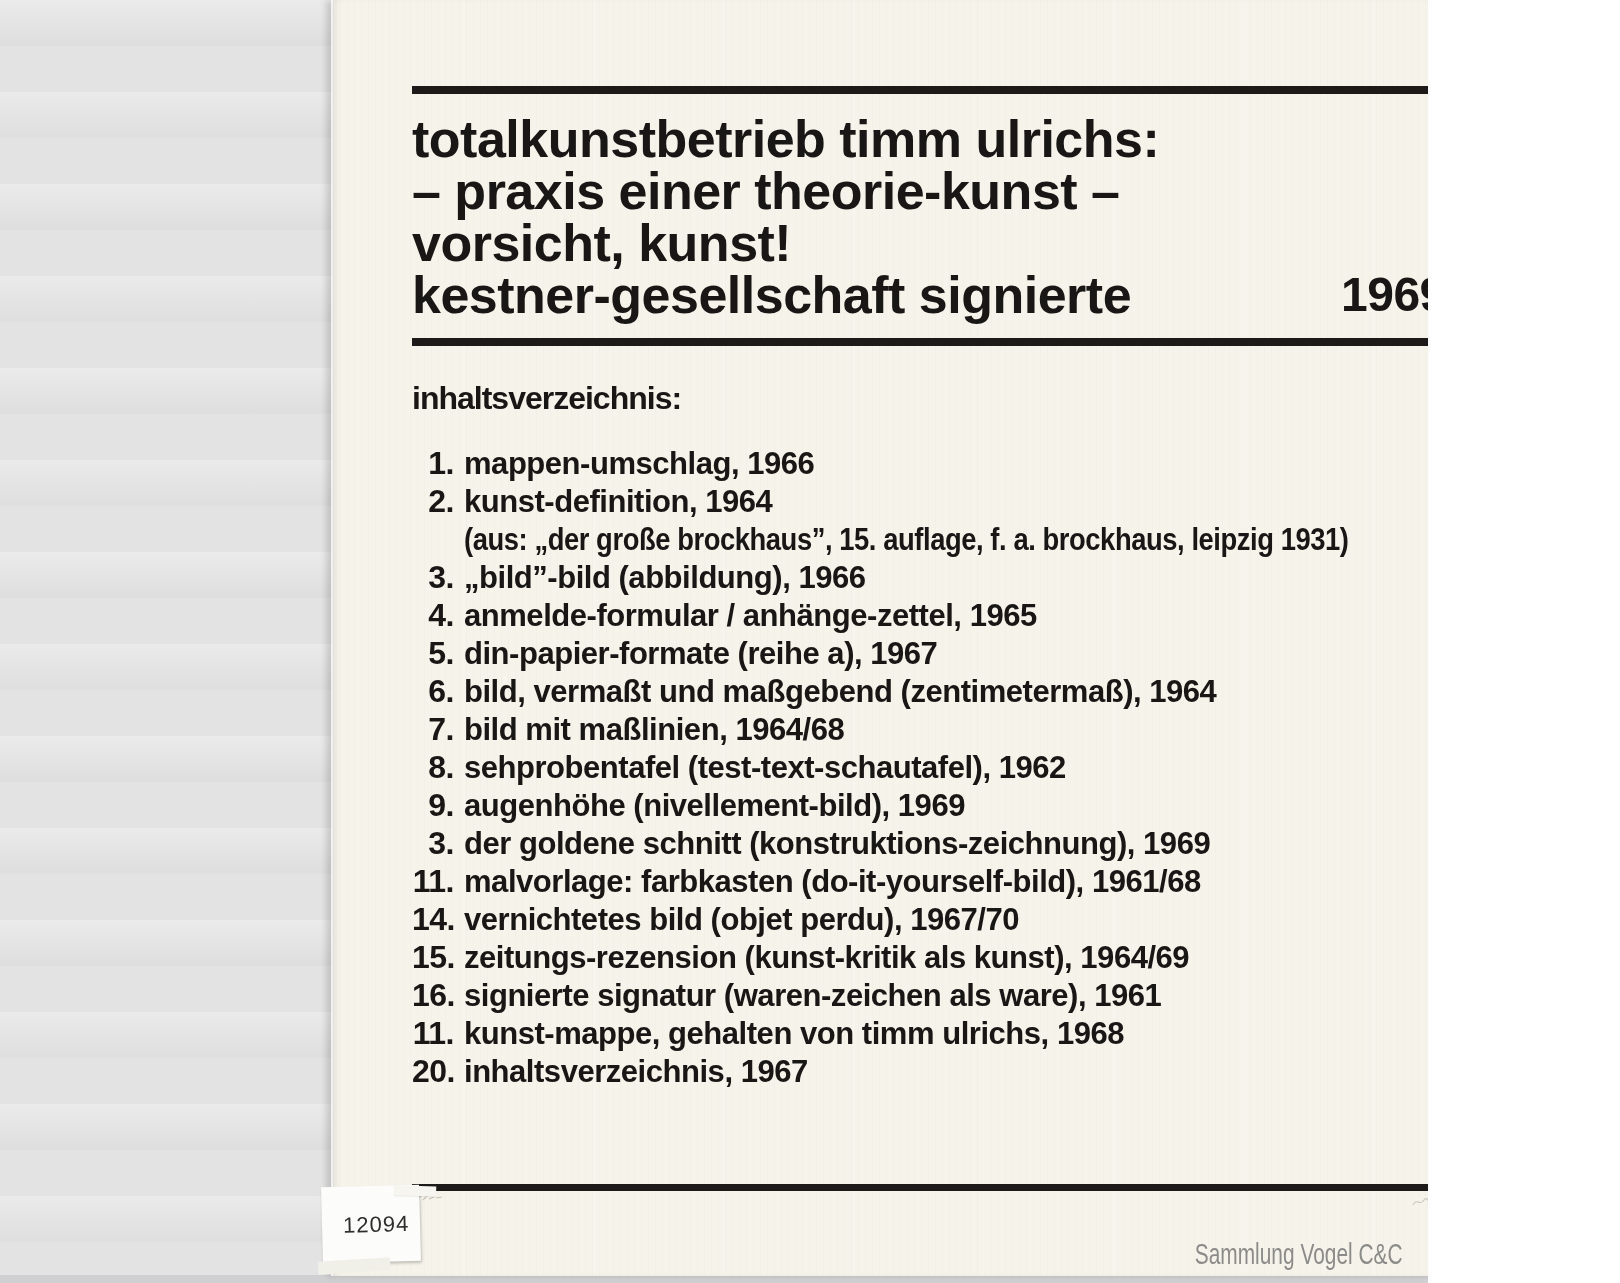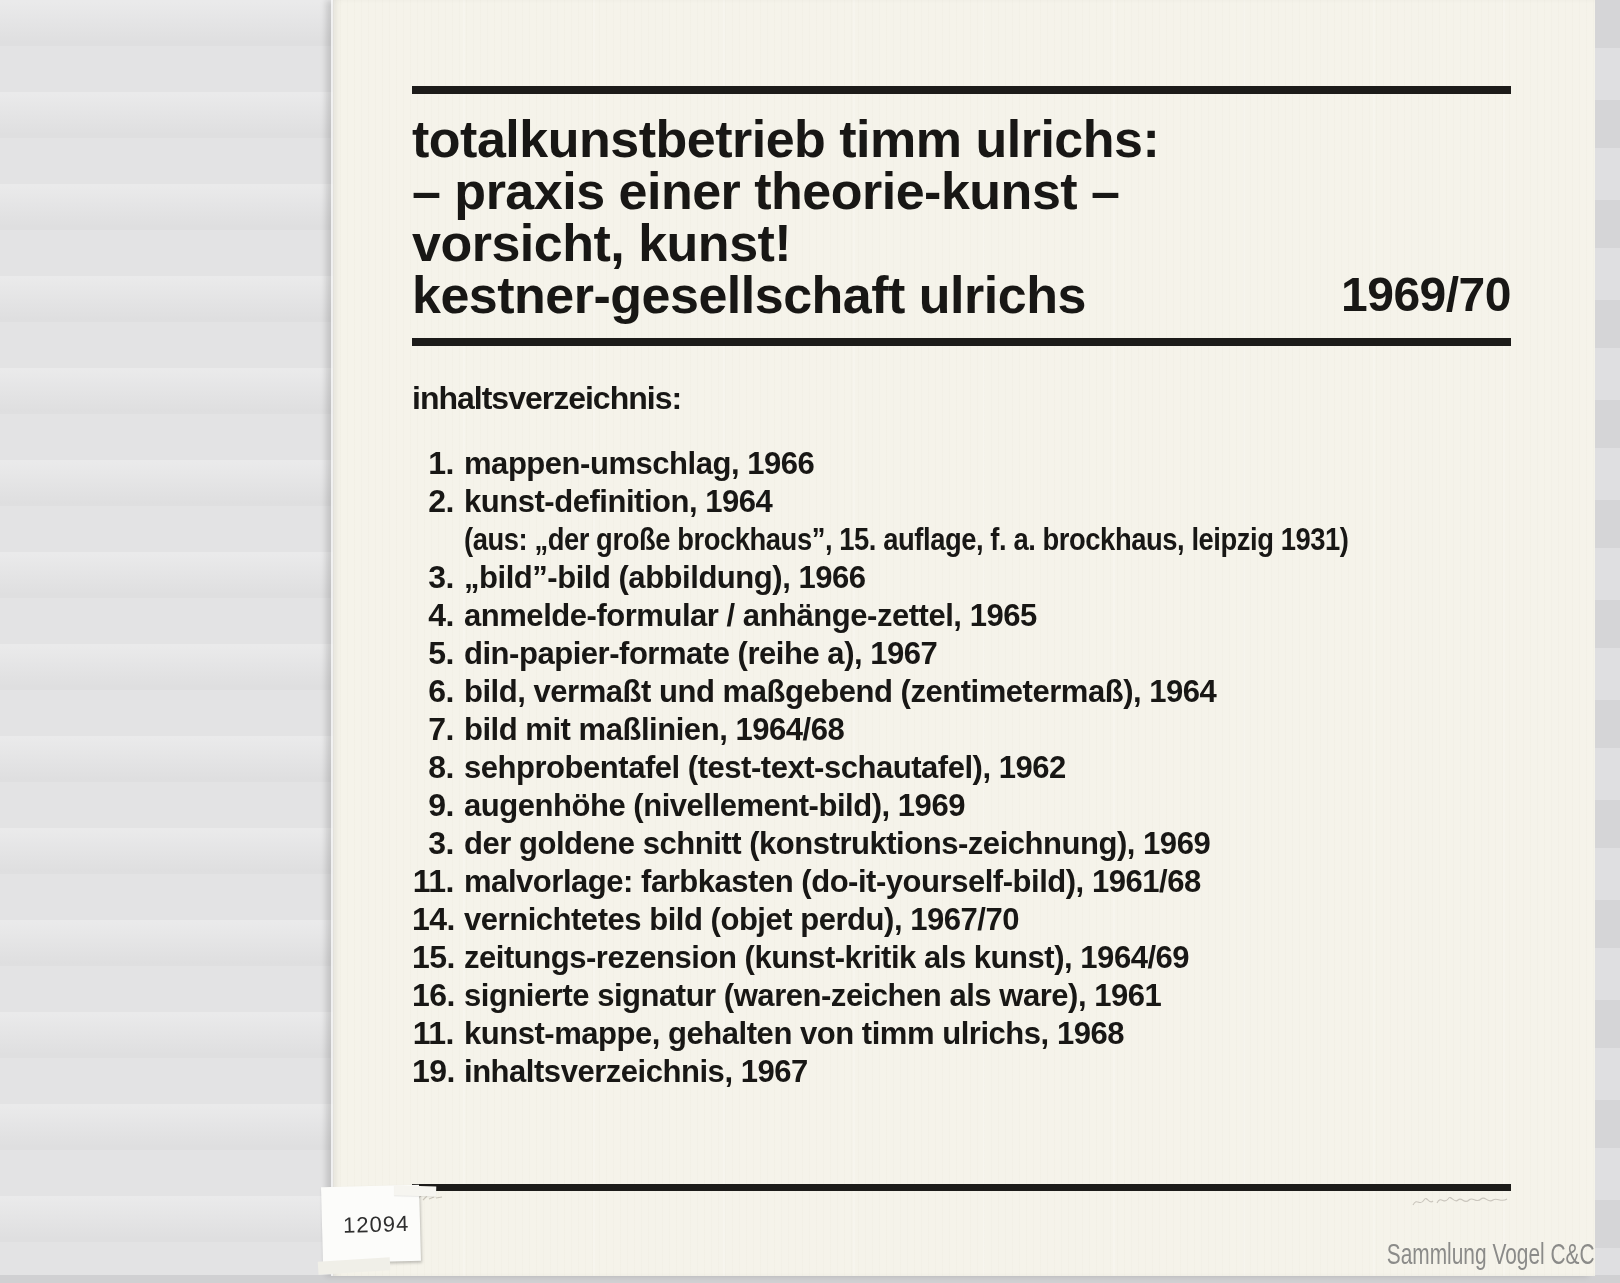--- a/index.html
+++ b/index.html
@@ -1,17 +1,17 @@
 <!DOCTYPE html>
 <html><head>
 <meta charset="utf-8">
 <style>
   html,body{margin:0;padding:0;}
   #stage{
-    position:relative; width:1620px; height:1283px; overflow:hidden;
+    position:relative; width:1428px; height:1283px; overflow:hidden;
     background-color:#e3e3e4;
     background-image:repeating-linear-gradient(180deg,
       rgba(255,255,255,0.25) 0 2px, rgba(0,0,0,0.018) 44px 46px, rgba(255,255,255,0.0) 46px 92px);
     font-family:"Liberation Sans","DejaVu Sans",sans-serif;
     color:#181715;
   }
   
   .band-right{
     position:absolute; top:0; right:0; width:25px; height:100%;
     background:repeating-linear-gradient(180deg,#d5d5d7 0 48px,#dfdfe1 48px 100px);
@@ -99,21 +99,21 @@
 
   <div class="paper">
 
     <div class="rule rule-top"></div>
 
     <div class="title-block">
       <div class="title-line">totalkunstbetrieb timm ulrichs:</div>
       <div class="title-line">– praxis einer theorie-kunst –</div>
       <div class="title-line">vorsicht, kunst!</div>
       <div class="title-line">
-        <span>kestner-gesellschaft ulrichs</span>
+        <span>kestner-gesellschaft signierte</span>
         <span class="year">1969/70</span>
       </div>
     </div>
 
     <div class="rule rule-mid"></div>
 
     <div class="toc-heading">inhaltsverzeichnis:</div>
 
     <div class="toc-list" id="toc-list">
         <div class="toc-row">
@@ -174,21 +174,21 @@
         </div>
         <div class="toc-row">
           <span class="num">16.</span>
           <span class="txt">signierte signatur (waren-zeichen als ware), 1961</span>
         </div>
         <div class="toc-row">
           <span class="num">11.</span>
           <span class="txt">kunst-mappe, gehalten von timm ulrichs, 1968</span>
         </div>
         <div class="toc-row">
-          <span class="num">19.</span>
+          <span class="num">20.</span>
           <span class="txt">inhaltsverzeichnis, 1967</span>
         </div>
       </div>
 
     <div class="rule rule-bottom"></div>
 
     <svg class="pencil" style="left:82px; top:1192px;" width="30" height="12" viewBox="0 0 30 12">
       <path d="M2,9 L6,3 M8,8 l4,-4 M14,7 l5,-2 M21,6 l6,-1" stroke="#aba59b" stroke-width="1.1" fill="none" opacity="0.75"></path>
     </svg>
     <svg class="pencil" style="left:1078px; top:1189px;" width="100" height="24" viewBox="0 0 100 24">

